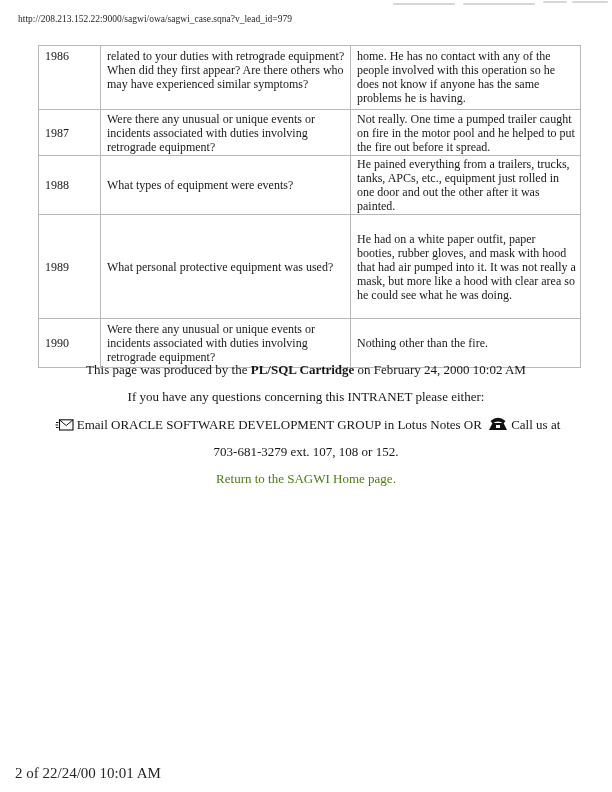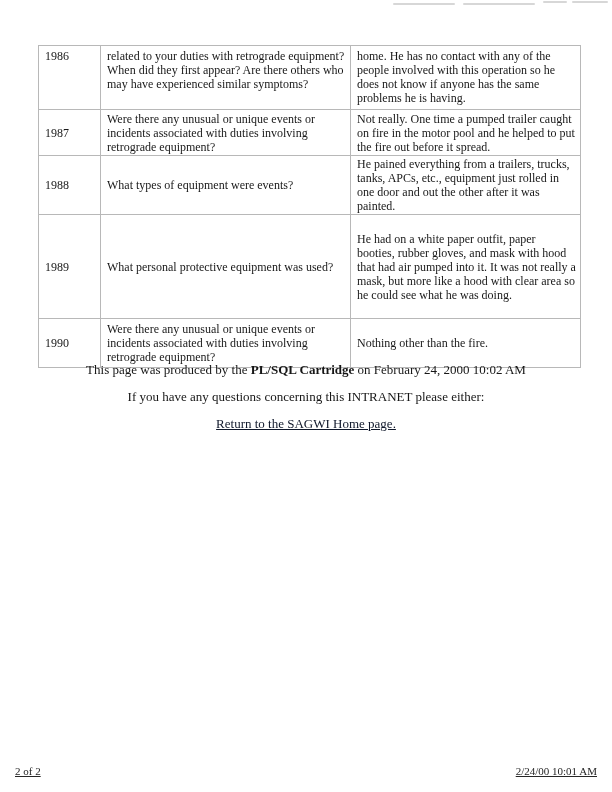--- a/index.html
+++ b/index.html
@@ -47,42 +47,42 @@
   .footer-block {
     position: absolute; top: 350px; left: 30px; right: 30px;
     text-align: center;
     font-size: 13px; line-height: 15px; color: #161616;
   }
   .footer-block .line { margin: 12px auto; }
   .contact-line { margin-top: 9px !important; }
   .icon { display: inline-block; vertical-align: -2px; margin: 0 3px; }
   .icon svg { display: block; }
   .home-link {
-    color: #0f172a;
-    text-decoration: underline;
+    color: #4d7c0f;
     cursor: pointer;
   }
 
   
   .print-footer {
     position: absolute; left: 15px; right: 15px; top: 765px;
-    display: flex; justify-content: space-between;
-    font-size: 11px; color: #262626; text-decoration: underline;
+    display: flex; 
+    font-size: 15px; color: #262626;
   }
   b.plsql { font-weight: bold; }
 </style>
 </head>
 <body>
 
 <div class="artifact" style="left:393px; top:3px; width:62px;"></div>
 <div class="artifact" style="left:463px; top:3px; width:72px;"></div>
 <div class="artifact" style="left:543px; top:1px; width:24px;"></div>
 <div class="artifact" style="left:572px; top:1px; width:36px;"></div>
 
 <div class="print-header">
+  <span>http://208.213.152.22:9000/sagwi/owa/sagwi_case.sqna?v_lead_id=979</span>
 </div>
 
 <table class="qa-table">
   <tbody>
     <tr class="r0">
       <td class="col-id">1986</td>
       <td class="col-q">related to your duties with retrograde equipment? When did they first appear? Are there others who may have experienced similar symptoms?</td>
       <td class="col-a">home. He has no contact with any of the people involved with this operation so he does not know if anyone has the same problems he is having.</td>
     </tr>
     <tr class="r1">
@@ -104,19 +104,32 @@
       <td class="col-id">1990</td>
       <td class="col-q">Were there any unusual or unique events or incidents associated with duties involving retrograde equipment?</td>
       <td class="col-a">Nothing other than the fire.</td>
     </tr>
   </tbody>
 </table>
 
 <div class="footer-block">
   <div class="line"><span>This page was produced by the </span><b class="plsql">PL/SQL Cartridge</b><span> on February 24, 2000 10:02 AM</span></div>
   <div class="line">If you have any questions concerning this INTRANET please either:</div>
+  <div class="line contact-line">
+    <span class="icon"><svg width="19" height="12" viewBox="0 0 19 12">
+      <path d="M1 3.5 h2.5 M0.5 6 h2.5 M1 8.5 h2.5" stroke="#111" stroke-width="1" fill="none"></path>
+      <rect x="4.5" y="0.8" width="13.5" height="10.2" fill="none" stroke="#111" stroke-width="1.1"></rect>
+      <path d="M4.5 0.8 L11.2 6.6 L18 0.8" fill="none" stroke="#111" stroke-width="1"></path>
+    </svg></span><span>Email ORACLE SOFTWARE DEVELOPMENT GROUP in Lotus Notes OR</span>
+    <span class="icon"><svg width="20" height="15" viewBox="0 0 20 15">
+      <path d="M2.5 5 Q10 -1.5 17.5 5 L15.5 7.5 Q10 3.5 4.5 7.5 Z" fill="#111"></path>
+      <path d="M4.5 7 L15.5 7 L19 14 L1 14 Z" fill="#111"></path>
+      <rect x="8" y="9" width="4" height="3" fill="#fff"></rect>
+    </svg></span><span>Call us at</span>
+  </div>
+  <div class="line">703-681-3279 ext. 107, 108 or 152.</div>
   <div class="line"><span class="home-link">Return to the SAGWI Home page.</span></div>
 </div>
 
 <div class="print-footer">
   <span>2 of 2</span>
   <span>2/24/00 10:01 AM</span>
 </div>
 
 </body></html>

